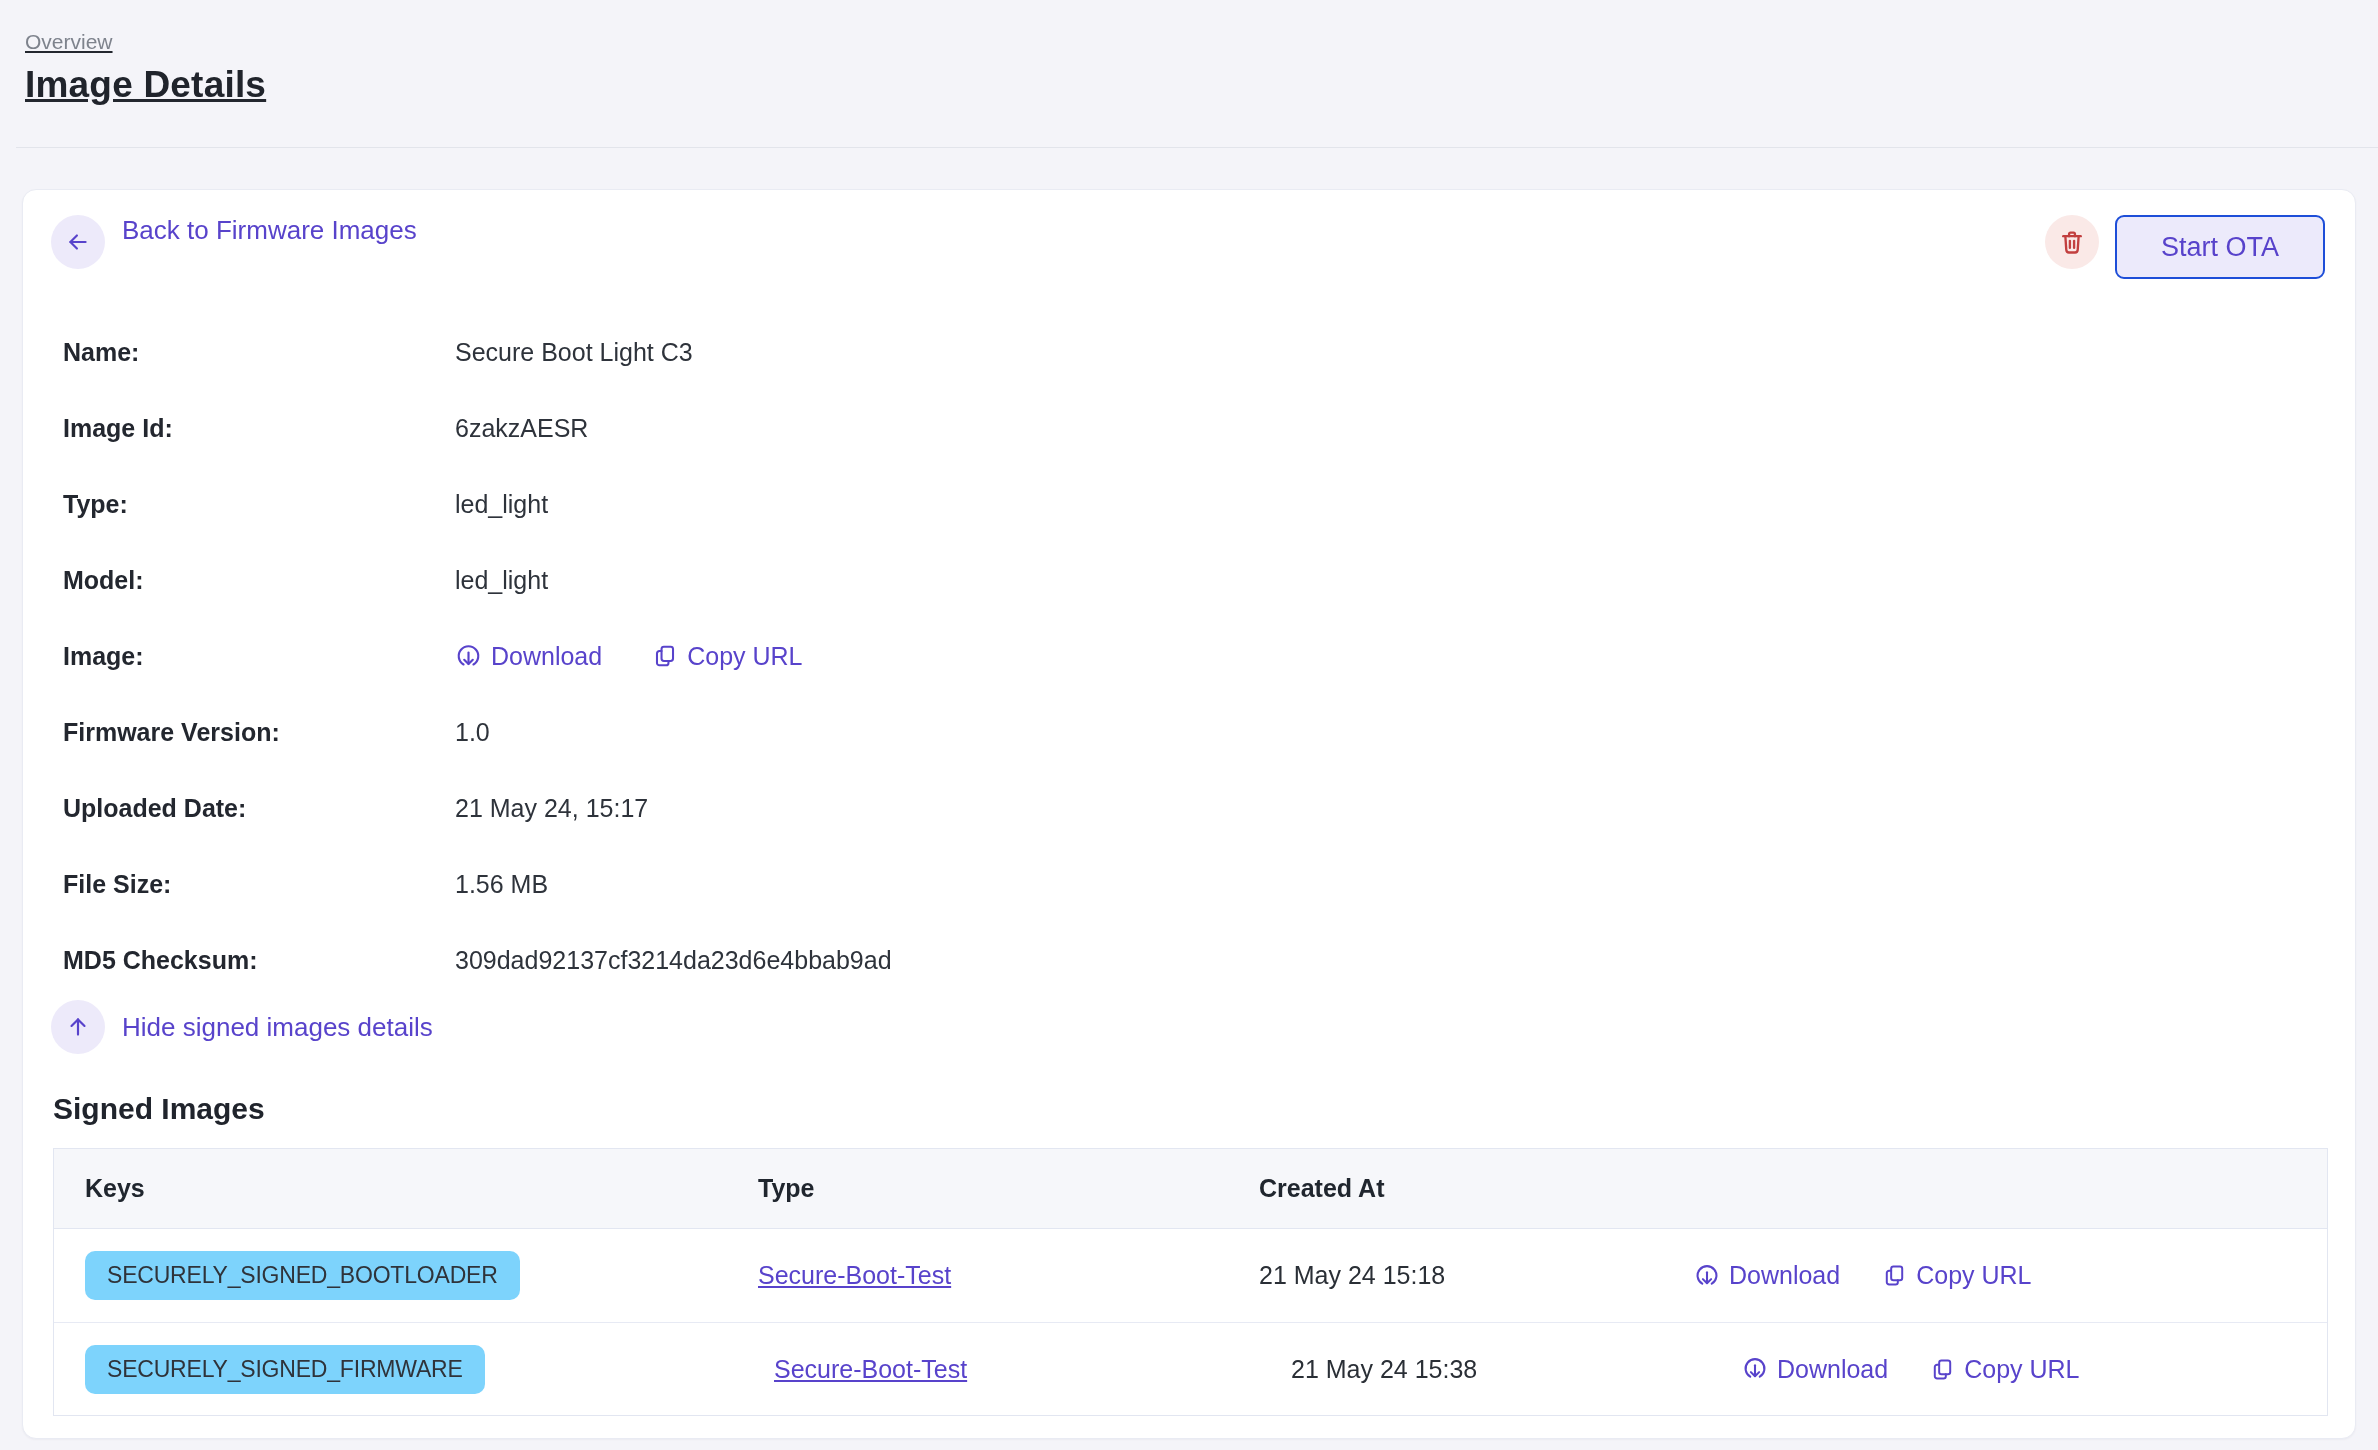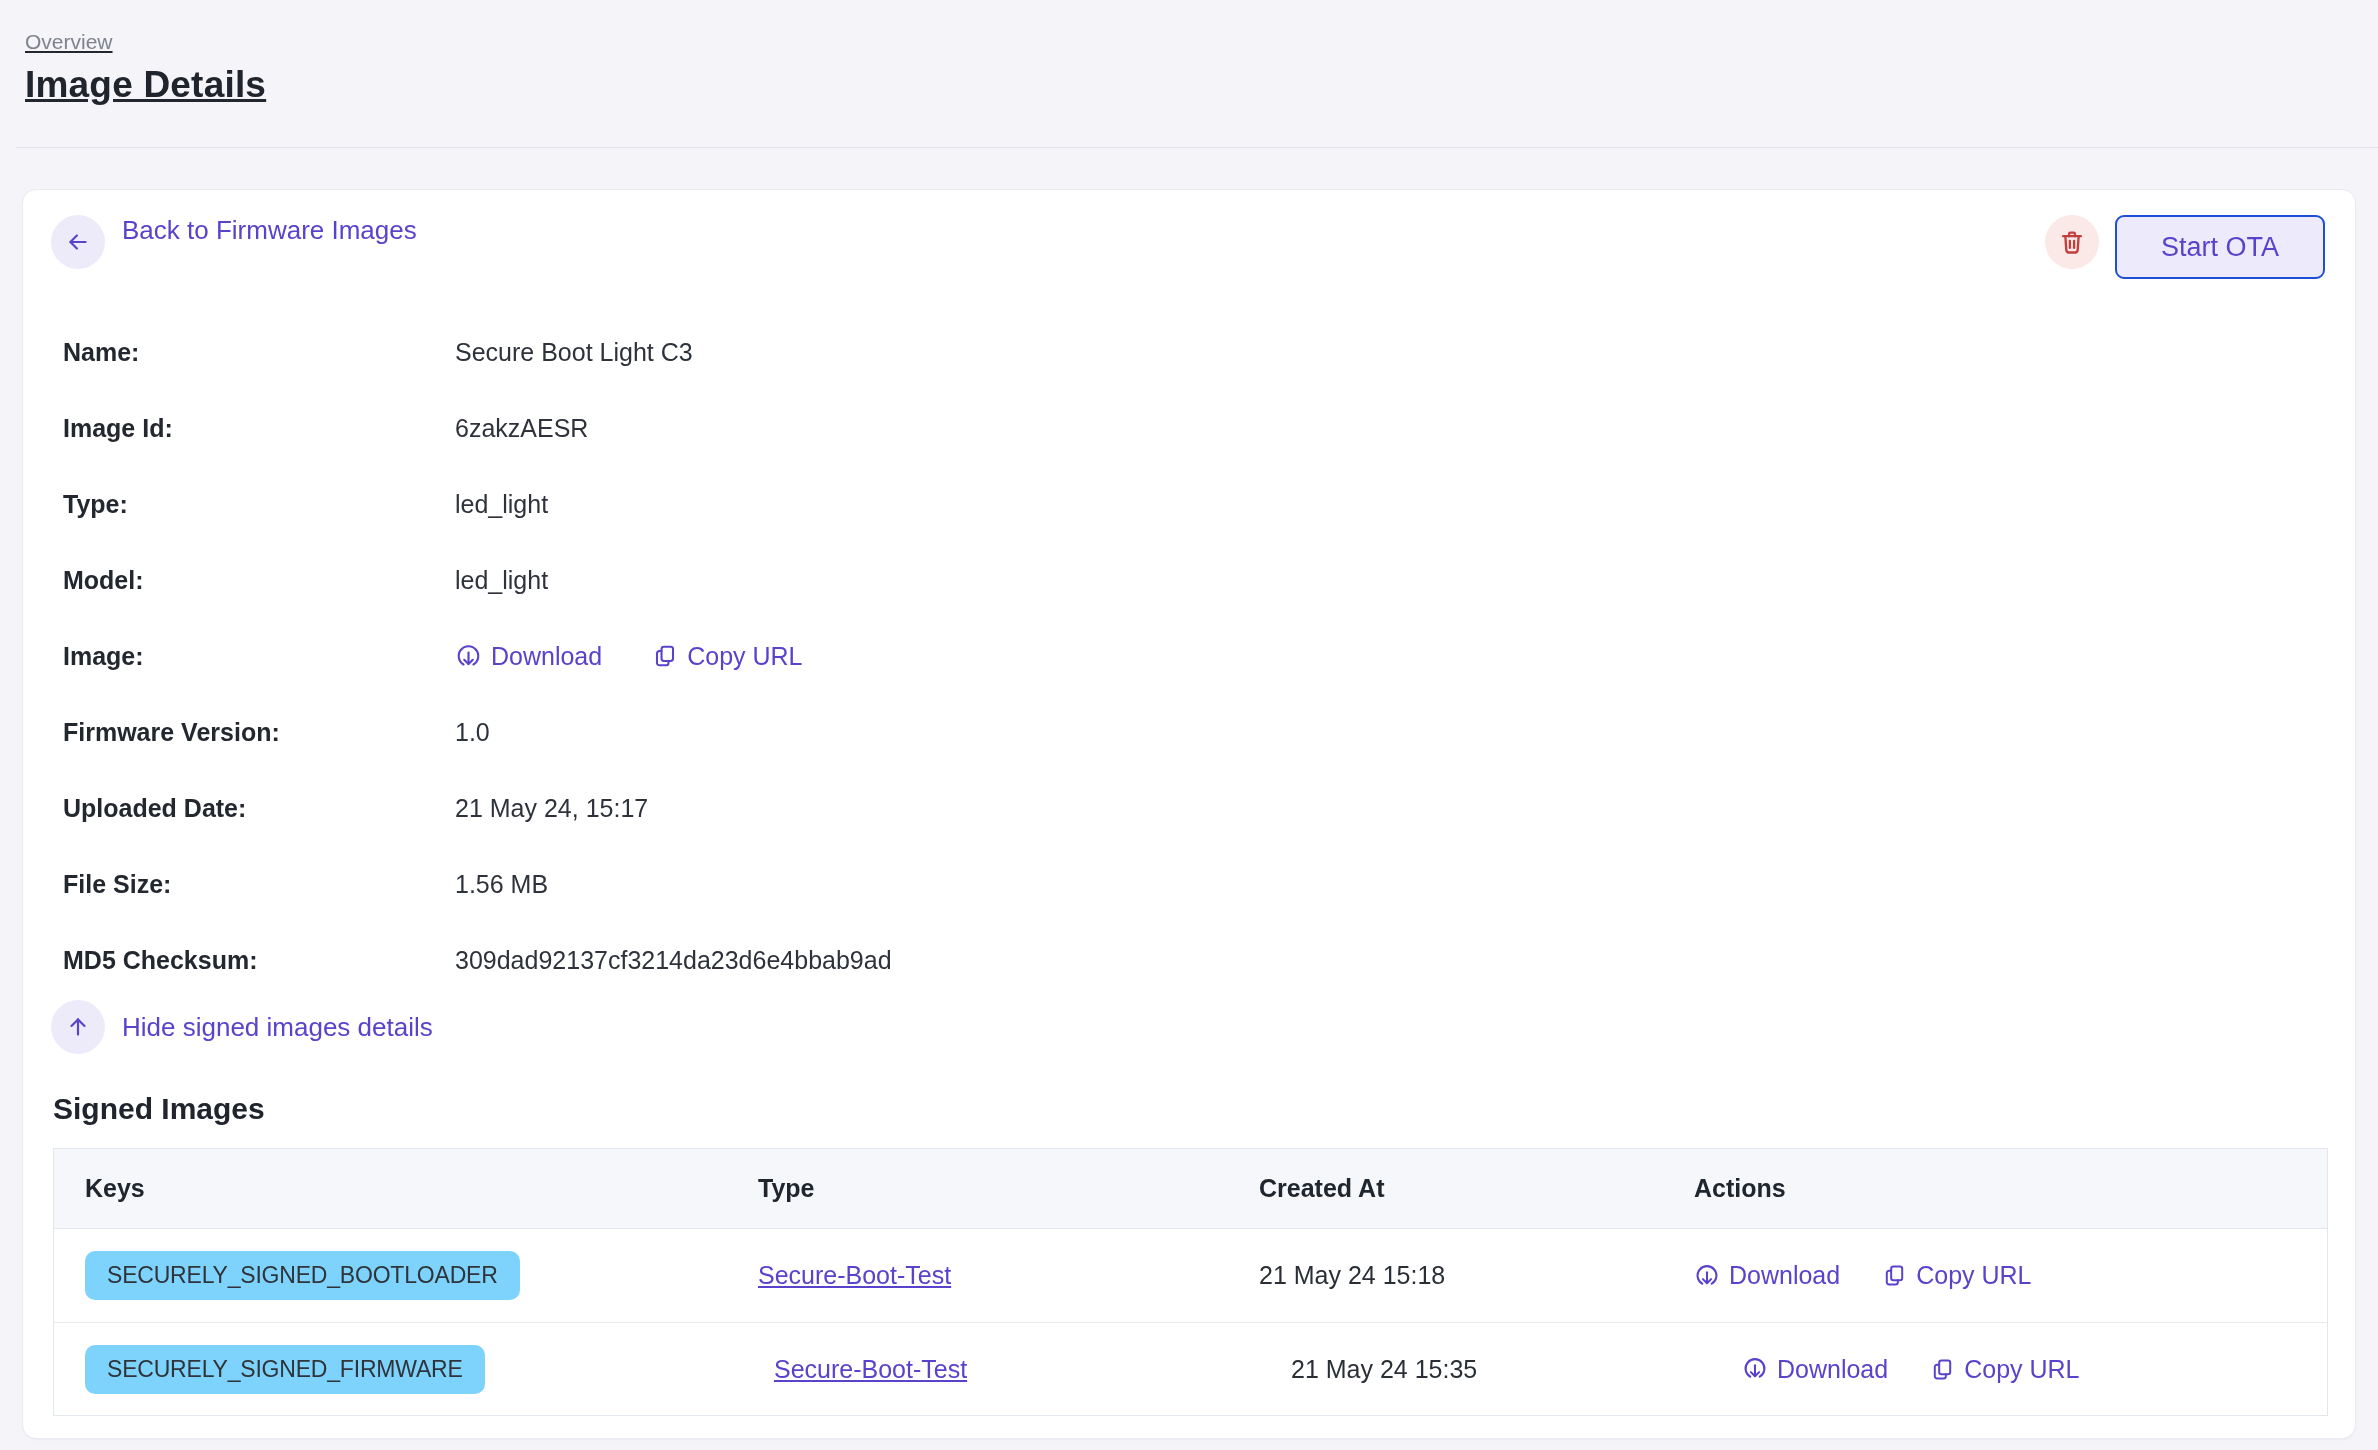--- a/index.html
+++ b/index.html
@@ -212,21 +212,20 @@
     <a class="hide-link">Hide signed images details</a>
   </div>
 
   <div class="signed-heading">Signed Images</div>
 
   <div class="signed-table">
     <div class="t-row t-head">
       <div class="t-cell">Keys</div>
       <div class="t-cell">Type</div>
       <div class="t-cell">Created At</div>
-      <div class="t-cell">Actions</div>
     </div>
 
     <div class="t-row t-body-row">
       <div class="t-cell">
         <span class="type-badge">SECURELY_SIGNED_BOOTLOADER</span>
       </div>
       <div class="t-cell">
         <a class="key-link">Secure-Boot-Test</a>
       </div>
       <div class="t-cell">21 May 24 15:18</div>
@@ -253,21 +252,21 @@
       </div>
     </div>
 
     <div class="t-row t-body-row">
       <div class="t-cell">
         <span class="type-badge">SECURELY_SIGNED_FIRMWARE</span>
       </div>
       <div class="t-cell">
         <a class="key-link">Secure-Boot-Test</a>
       </div>
-      <div class="t-cell">21 May 24 15:35</div>
+      <div class="t-cell">21 May 24 15:38</div>
       <div class="t-cell actions-cell">
         <a class="action-link">
           <span style="display:flex;">
             <svg width="26" height="26" viewBox="0 0 24 24" fill="none" stroke="currentColor" stroke-width="1.9" stroke-linecap="round" stroke-linejoin="round">
                 <path d="M7.6 19.1A8.7 8.7 0 1 1 16.4 19.1"></path>
                 <path d="M12 8.5v10"></path>
                 <path d="M8.2 14.9l3.8 3.8 3.8-3.8"></path>
               </svg>
           </span>
           <span>Download</span>

